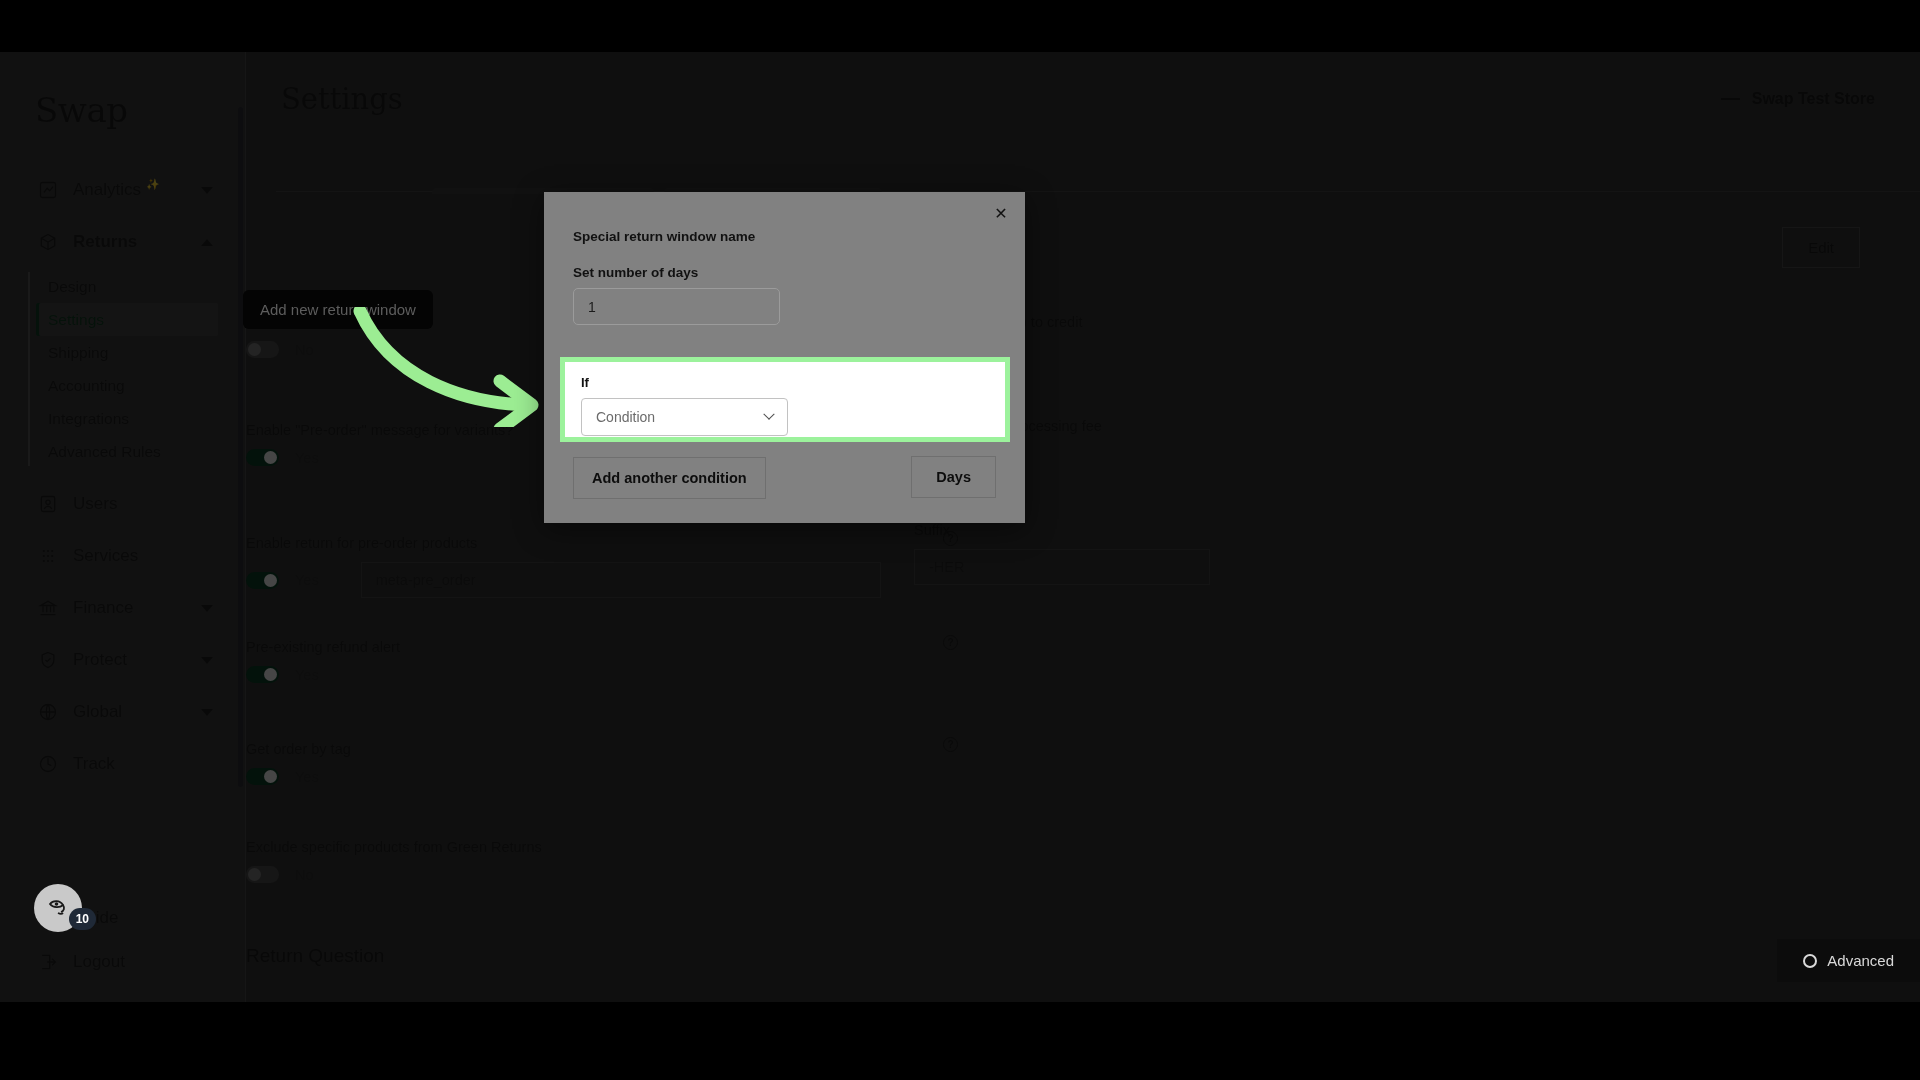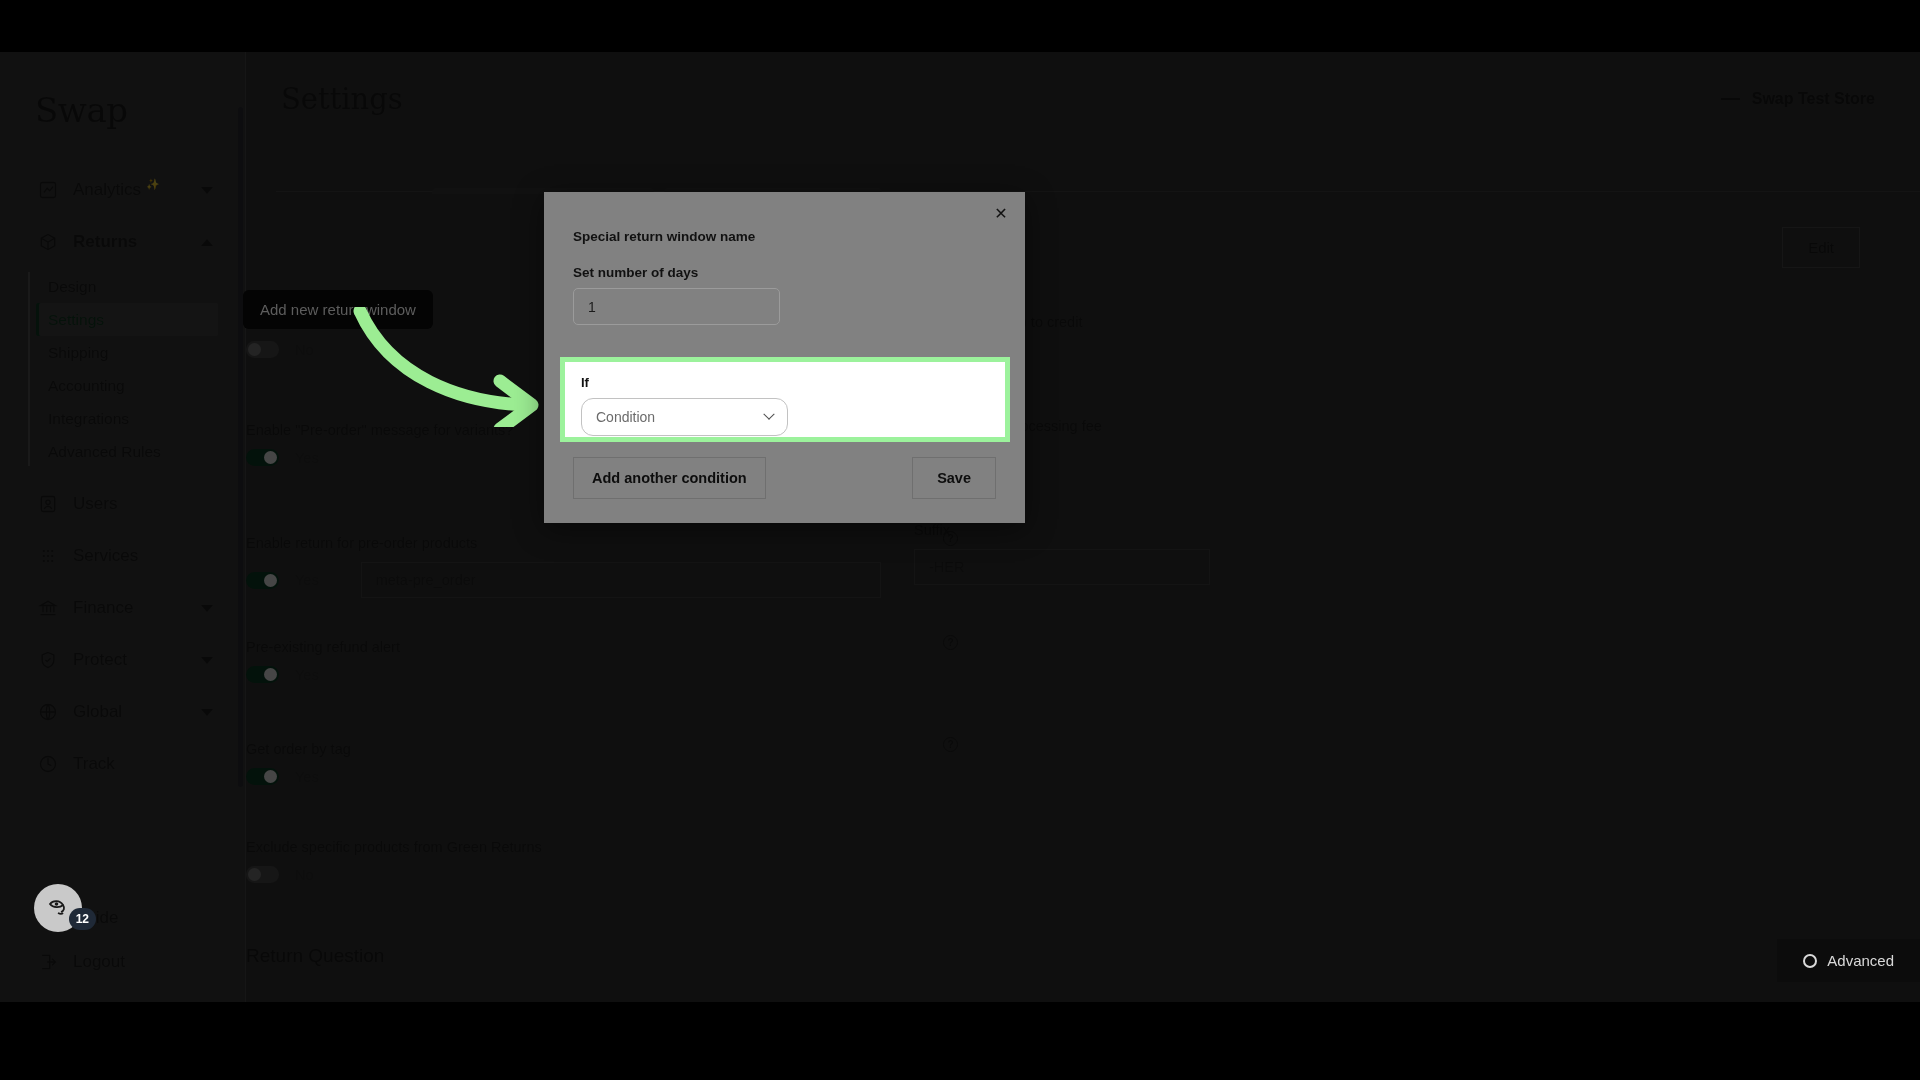--- a/index.html
+++ b/index.html
@@ -268,28 +268,28 @@
   #cond-inner {
     width: 100%; height: 100%;
     background: #ffffff;
     padding: 13px 12px 0 16px;
   }
   #cond-inner .if-label {
     font-size: 13px; font-weight: bold; color: #111; margin-bottom: 8px;
   }
   #cond-select {
     width: 207px; height: 38px;
-    border: 1px solid #c2c2c2; border-radius: 12px;
+    border: 1px solid #c2c2c2; border-radius: 4px;
     display: flex; align-items: center; justify-content: space-between;
     padding: 0 14px; font-size: 14px; color: #6b6b6b;
     background: #fff;
   }
   #modal-actions {
     position: absolute; left: 29px; right: 29px; top: 265px;
-    display: flex; justify-content: space-between; align-items: flex-end;
+    display: flex; justify-content: space-between; align-items: flex-start;
   }
   .m-btn {
     border: 1px solid #6f6f6f;
     font-size: 14.5px; font-weight: bold; color: #0d0d0d;
     background: transparent;
     padding: 12px 18px;
   }
   .m-btn.save { padding: 12px 24px; margin-top: -1px; }
 </style>
 </head>
@@ -575,34 +575,34 @@
           <div class="if-label">If</div>
           <div id="cond-select">
             <span>Condition</span>
             <span class="m-chev"></span>
           </div>
         </div>
       </div>
 
       <div id="modal-actions">
         <div class="m-btn">Add another condition</div>
-        <div class="m-btn save">Save</div>
+        <div class="m-btn save">Days</div>
       </div>
     </div>
 
     <div id="chat-widget">
       <div id="chat-bubble">
         <svg width="34" height="34" viewBox="0 0 34 34">
           <path d="M9 13 C12 9, 19 9, 22 14 C19 17, 12 17, 9 13 Z" fill="none" stroke="#1a1a1a" stroke-width="1.8"></path>
           <circle cx="15.5" cy="13" r="1.8" fill="#1a1a1a"></circle>
           <path d="M22 14 C24 17, 23 20, 20 21" fill="none" stroke="#1a1a1a" stroke-width="1.8"></path>
           <path d="M17 22 C19 23, 21 23, 22 22" fill="none" stroke="#1a1a1a" stroke-width="1.8"></path>
         </svg>
       </div>
-      <div id="chat-badge">12</div>
+      <div id="chat-badge">10</div>
     </div>
 
     <div id="lang-pill">
       <span class="lang-ring"></span>
       <span>Advanced</span>
     </div>
 
   </div>
 </div>
 

